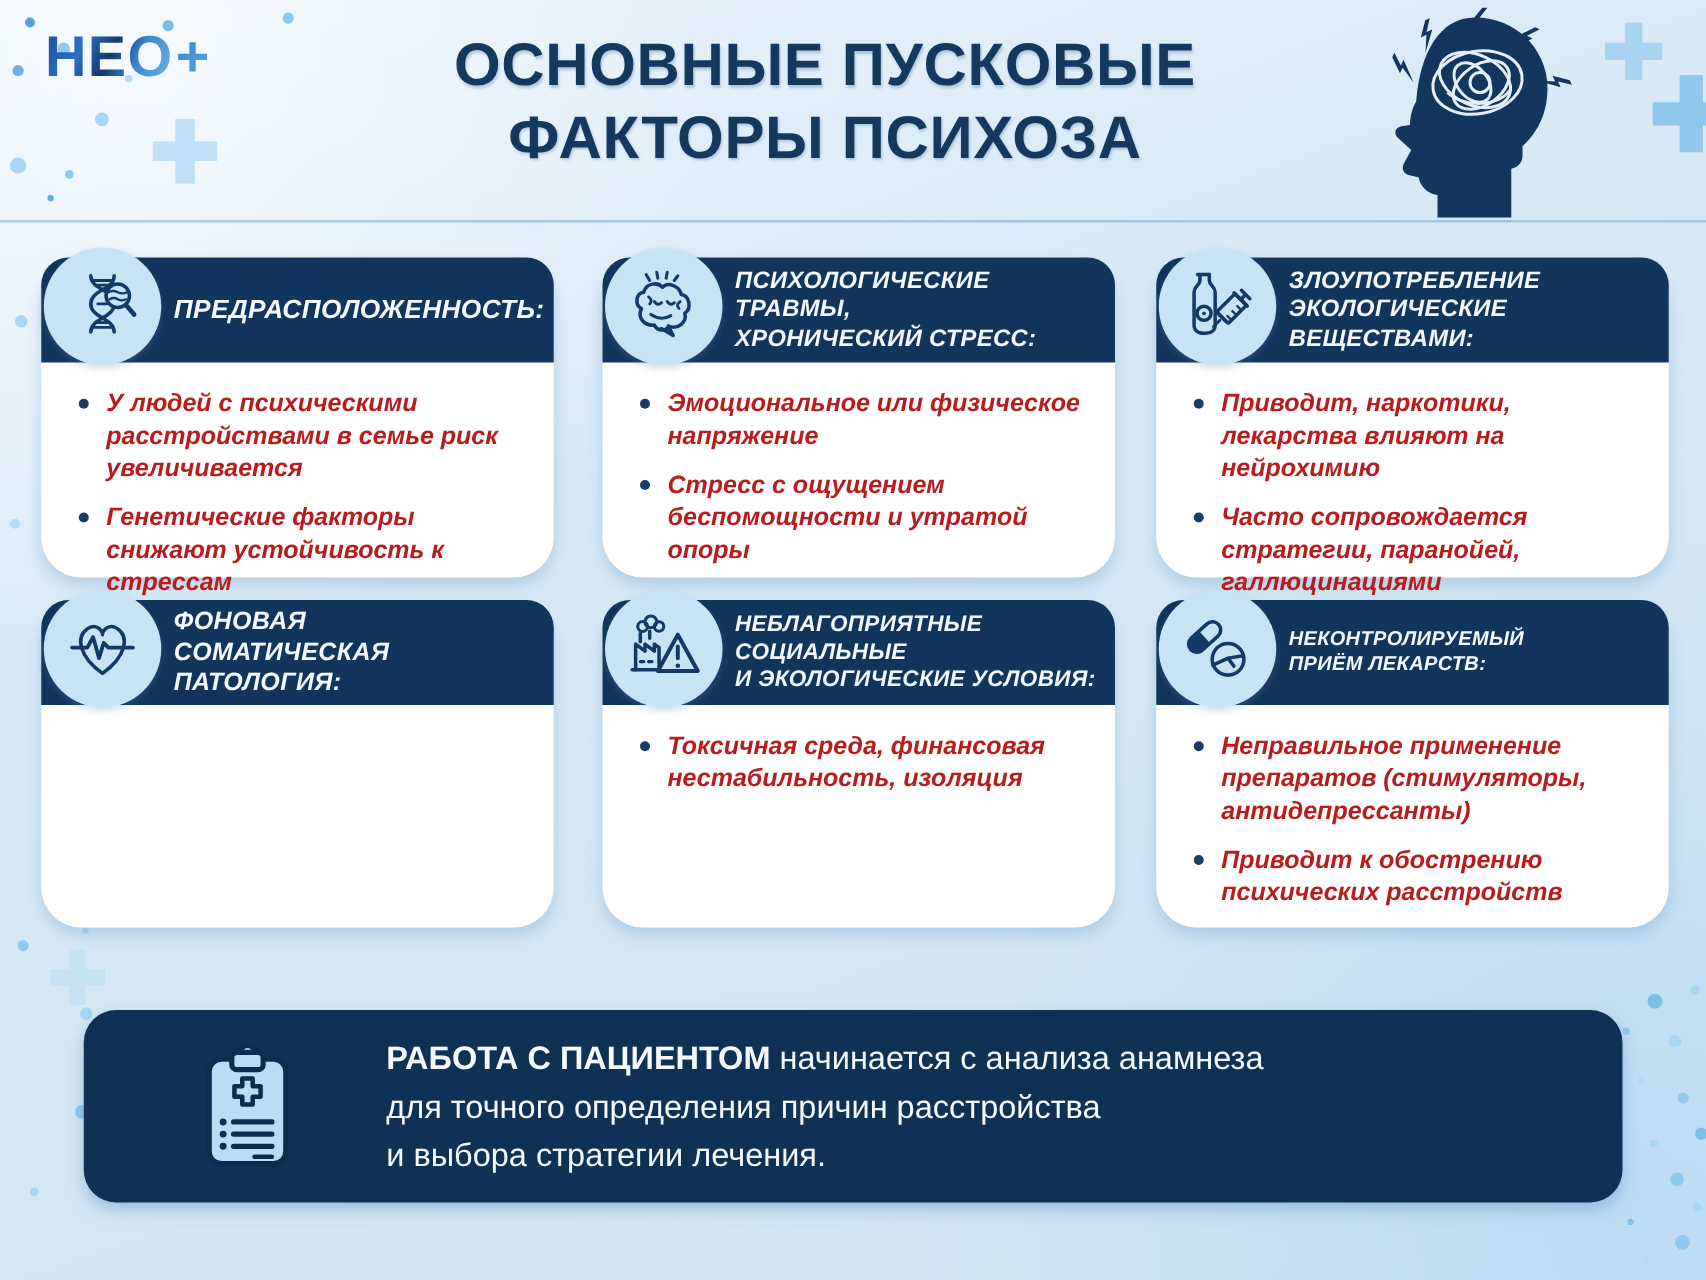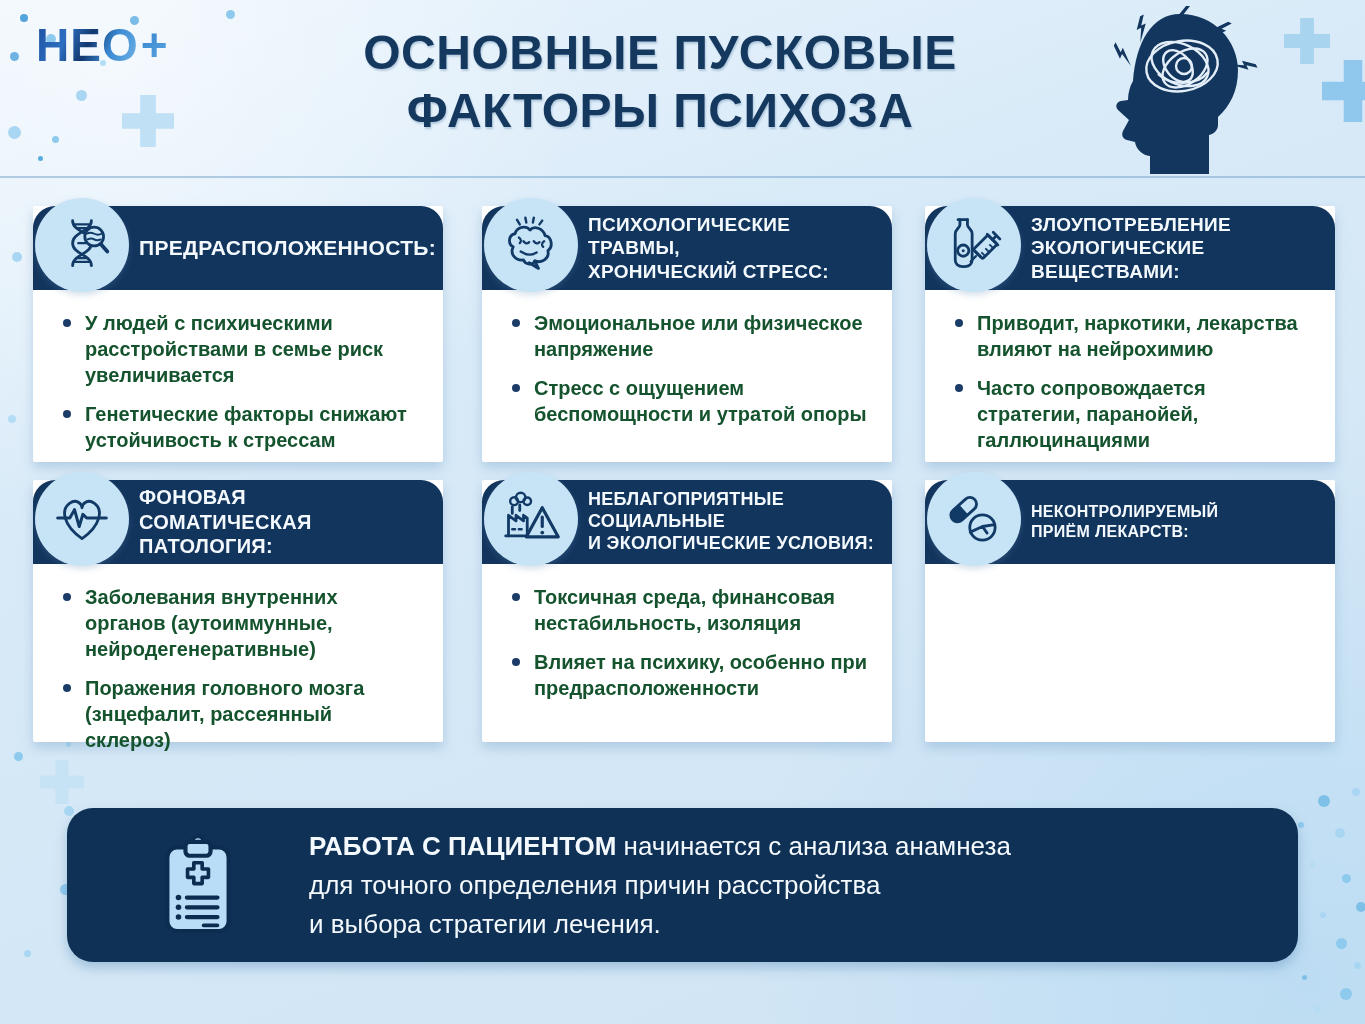--- a/index.html
+++ b/index.html
@@ -31,22 +31,22 @@
     background:linear-gradient(135deg,#2e7cc9,#63ade5);
     -webkit-background-clip:text; background-clip:text; color:transparent; }
 
   .title { position:absolute; left:290px; top:24px; width:740px; text-align:center;
            color:#15385f; font-weight:800; font-size:48px; line-height:1.2;
            letter-spacing:.5px; text-shadow:1px 2px 2px rgba(90,130,170,.35); }
 
   .head-ill { position:absolute; left:1080px; top:6px; width:200px; height:170px; }
 
   
-  .card { position:absolute; width:410px; background:#ffffff; border-radius:2px;
-          box-shadow:0 6px 12px rgba(120,162,200,.4), 0 2px 0 rgba(255,255,255,.6) inset; }
+  .card { position:absolute; width:410px; background:#ffffff; border-radius:32px;
+          box-shadow:0 6px 12px rgba(120,162,200,.4), 0 2px 0 rgba(255,255,255,.6) inset;font-style:italic; }
   .c0{left:33px;  top:206px; height:256px}
   .c1{left:482px; top:206px; height:256px}
   .c2{left:925px; top:206px; height:256px}
   .c3{left:33px;  top:480px; height:262px}
   .c4{left:482px; top:480px; height:262px}
   .c5{left:925px; top:480px; height:262px}
 
   .card-header { height:84px; background:#12355e; border-radius:22px 22px 0 0;
                  display:flex; align-items:center; padding:6px 14px 6px 106px; }
   .card-title { color:#f4f9fd; font-weight:700; letter-spacing:.3px;
@@ -59,21 +59,21 @@
   .c5 .card-title{font-size:16px}
 
   .icon-circle { position:absolute; left:2px; top:-8px; width:94px; height:94px;
                  border-radius:50%; background:#c7e4f7; display:flex;
                  align-items:center; justify-content:center;
                  box-shadow:0 3px 6px rgba(90,130,170,.25); }
   .icon-circle svg { width:60px; height:60px; }
 
   .card-body { list-style:none; padding:20px 22px 0 26px; }
   .card-body li { position:relative; padding-left:26px; margin-bottom:13px;
-                  color:#14532d; font-size:20px; font-weight:600; line-height:1.3; }
+                  color:#b91c1c; font-size:20px; font-weight:600; line-height:1.3; }
   .card-body li::before { content:""; position:absolute; left:4px; top:9px;
                   width:8px; height:8px; border-radius:50%; background:#1c3c68; }
 
   
   .banner { position:absolute; left:67px; top:808px; width:1231px; height:154px;
             background:#0f3156; border-radius:26px; display:flex; align-items:center;
             box-shadow:0 6px 12px rgba(110,155,195,.5); }
   .banner-icon { margin-left:92px; width:78px; flex:0 0 auto; }
   .banner-icon svg { display:block; width:78px; height:104px; }
   .banner-text { margin-left:72px; color:#f4f9fd; font-size:26px; line-height:1.5; }
@@ -250,24 +250,20 @@
       <svg viewBox="0 0 64 64" class="stroke-icon">
         <path d="M32,53 C12,39 9,22 19,15 C26,10 32,16 32,20 C32,16 38,10 45,15 C55,22 52,39 32,53 Z"></path>
         <polyline stroke-width="3.2" points="6,31 19,31 24,22 29,40 33,27 37,31 58,31"></polyline>
       </svg>
     </div>
     <div class="card-header">
       <h2 class="card-title">ФОНОВАЯ
 СОМАТИЧЕСКАЯ
 ПАТОЛОГИЯ:</h2>
     </div>
-    <ul class="card-body">
-      <li>Заболевания внутренних органов (аутоиммунные, нейродегенеративные)</li>
-      <li>Поражения головного мозга (знцефалит, рассеянный склероз)</li>
-    </ul>
   </article>
 
   <article class="card c4">
     <div class="icon-circle">
       <svg viewBox="0 0 64 64" class="stroke-icon">
         <circle cx="14" cy="13" r="4.2" stroke-width="2.6"></circle>
         <circle cx="21" cy="9" r="5" stroke-width="2.6"></circle>
         <circle cx="28" cy="13" r="4" stroke-width="2.6"></circle>
         <path d="M12,19 v7 M20,17 v6"></path>
         <path d="M8,50 V28 L16,34 V28 L24,34 V28 L28,31 V50"></path>
@@ -278,39 +274,42 @@
         <circle cx="44" cy="46.5" r="2" fill="#123a66" stroke="none"></circle>
       </svg>
     </div>
     <div class="card-header">
       <h2 class="card-title">НЕБЛАГОПРИЯТНЫЕ
 СОЦИАЛЬНЫЕ
 И ЭКОЛОГИЧЕСКИЕ УСЛОВИЯ:</h2>
     </div>
     <ul class="card-body">
       <li>Токсичная среда, финансовая нестабильность, изоляция</li>
-      <li>Влияет на психику, особенно при предрасположенности</li>
     </ul>
   </article>
 
   <article class="card c5">
     <div class="icon-circle">
       <svg viewBox="0 0 64 64" class="stroke-icon">
         <g transform="rotate(-42 21 22)">
           <rect x="5" y="15" width="32" height="14" rx="7"></rect>
           <path d="M21,15 h-9 a7,7 0 0 0 0,14 h9 z" fill="#123a66" stroke="none"></path>
         </g>
         <circle cx="41" cy="41" r="13.5" fill="#c7e4f7"></circle>
         <path d="M28,46 L41,40 L54,38 M41,40 L46,47"></path>
       </svg>
     </div>
     <div class="card-header">
       <h2 class="card-title">НЕКОНТРОЛИРУЕМЫЙ
 ПРИЁМ ЛЕКАРСТВ:</h2>
     </div>
+    <ul class="card-body">
+      <li>Неправильное применение препаратов (стимуляторы, антидепрессанты)</li>
+      <li>Приводит к обострению психических расстройств</li>
+    </ul>
   </article>
 
   <footer class="banner">
     <div class="banner-icon">
       <svg viewBox="0 0 56 74">
         <g stroke="#0c2c50" stroke-width="3" stroke-linecap="round" stroke-linejoin="round">
           <rect x="6" y="10" width="44" height="60" rx="7" fill="#b9ddf6"></rect>
           <circle cx="28" cy="6" r="4" fill="#b9ddf6"></circle>
           <rect x="19" y="6" width="18" height="10" rx="3" fill="#b9ddf6"></rect>
           <path fill="none" stroke-width="2.6" d="M25,21 h6 v4.5 h4.5 v6 h-4.5 v4.5 h-6 v-4.5 h-4.5 v-6 h4.5 z"></path>

